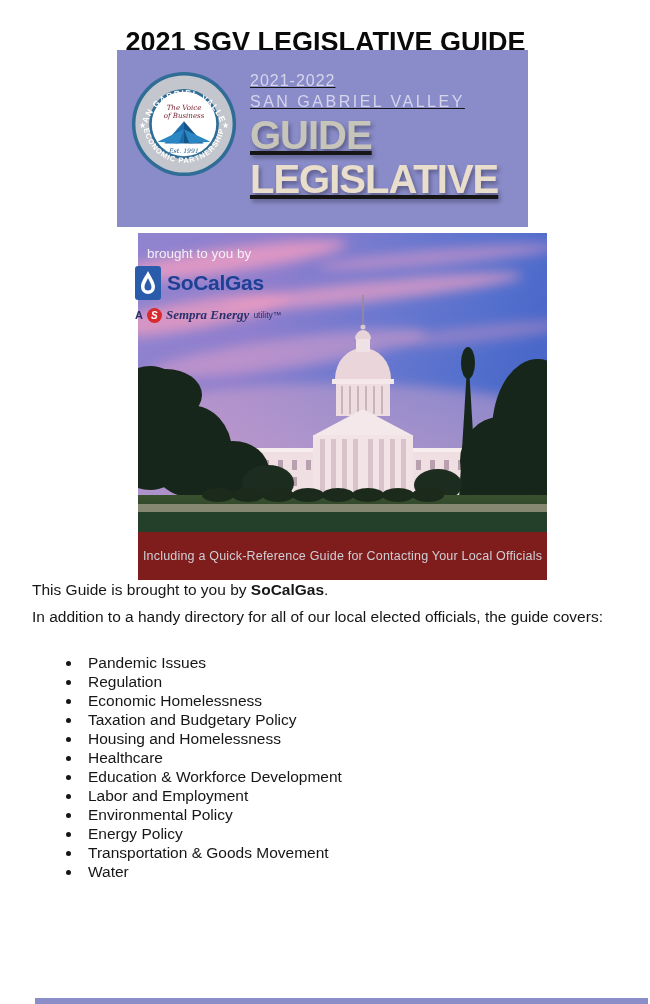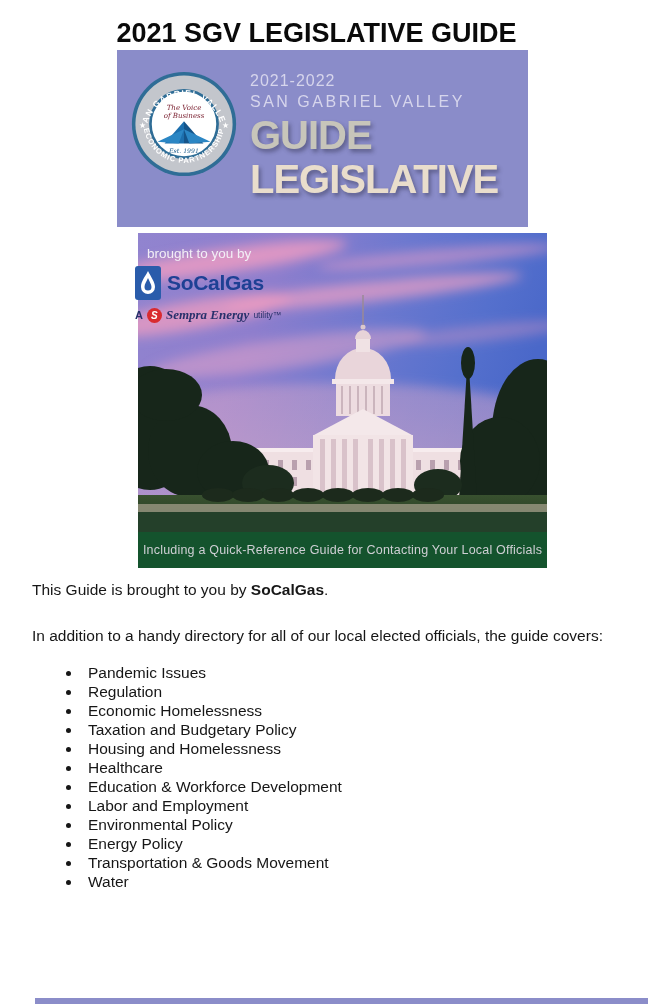--- a/index.html
+++ b/index.html
@@ -1,65 +1,65 @@
 <!DOCTYPE html>
 <html><head>
 <meta charset="utf-8">
 <style>
   html,body{margin:0;padding:0;}
   body{
     width:650px;height:1004px;background:#ffffff;position:relative;
     font-family:"Liberation Sans",sans-serif;color:#161616;overflow:hidden;
   }
   .page-heading{
-    position:absolute;top:10px;left:0;width:617px;margin:8px;
+    position:absolute;top:10px;left:0;width:617px;margin:17px;
     text-align:center;font-size:27px;font-weight:bold;color:#0a0a0a;
     letter-spacing:0px;
   }
   
   .banner{
     position:absolute;left:117px;top:50px;width:411px;height:177px;
     background:#8a8cc9;
   }
   .banner-logo{position:absolute;left:14px;top:21px;width:106px;height:106px;}
-  .banner-text{position:absolute;left:133px;top:20px;}
+  .banner-text{position:absolute;left:133px;top:20px;text-decoration:underline;}
   .banner-years{font-size:16px;letter-spacing:1px;color:#d6d5ec;line-height:21px;}
   .banner-region{font-size:16px;letter-spacing:2.5px;color:#d6d5ec;line-height:22px;}
   .banner-big{
     font-size:40px;font-weight:bold;letter-spacing:-1px;line-height:44px;
     color:#e9ddcc;text-shadow:2px 3px 4px rgba(35,35,60,.45);
   }
   .banner-big.guide{color:#c7c5ba;}
   
   .cover{position:absolute;left:113px;top:233px;width:409px;height:335px;padding-left:25px;}
   .cover-scene{display:block;width:409px;height:299px;}
   .cover-caption{
-    width:409px;height:36px;background:#14532d;display:flex;
+    width:409px;height:48px;background:#7f1d1d;display:flex;
     align-items:center;justify-content:center;
   }
   .cover-caption span{font-size:12.5px;color:#cfcfd4;letter-spacing:.2px;}
   .cover-overlay{position:absolute;left:0;top:0;width:409px;height:299px;}
   .brought{position:absolute;left:34px;top:13px;font-size:13.5px;color:#f3eff6;}
   .scg-row{position:absolute;left:22px;top:33px;display:flex;align-items:center;}
   .scg-flame{width:26px;height:34px;display:block;}
   .scg-word{font-size:21px;font-weight:bold;color:#1e4094;margin-left:6px;letter-spacing:-.3px;}
   .sempra-row{position:absolute;left:22px;top:74px;display:flex;align-items:center;}
   .sempra-a{font-size:11px;color:#27306b;font-weight:bold;margin-right:4px;}
   .sempra-mark{
     width:15px;height:15px;border-radius:50%;background:#d92b2f;color:#ffffff;
     font-size:10px;font-weight:bold;font-style:italic;display:flex;
     align-items:center;justify-content:center;margin-right:4px;
   }
   .sempra-name{font-size:13px;font-weight:bold;color:#27306b;font-family:"Liberation Serif",serif;font-style:italic;}
   .sempra-suffix{font-size:8.5px;color:#27306b;margin-left:4px;margin-top:0;}
   
   .article{position:absolute;left:32px;top:580px;width:600px;font-size:15.5px;line-height:20px;}
   .article p{margin:0 0 20px 0;width:597px;}
-  .article .p2{margin-bottom:26px;}
-  .article .p3{margin-bottom:17px;}
+  .article .p2{margin-bottom:7px;}
+  .article .p3{margin-bottom:26px;}
   .topics{margin:8px;padding:0 0 0 42px;}
   .topics li{line-height:19px;padding-left:6px;}
   .bottom-strip{
     position:absolute;left:35px;top:998px;width:613px;height:6px;background:#8b8dc9;
   }
 </style>
 </head>
 <body>
 
 <h1 class="page-heading">2021 SGV LEGISLATIVE GUIDE</h1>

